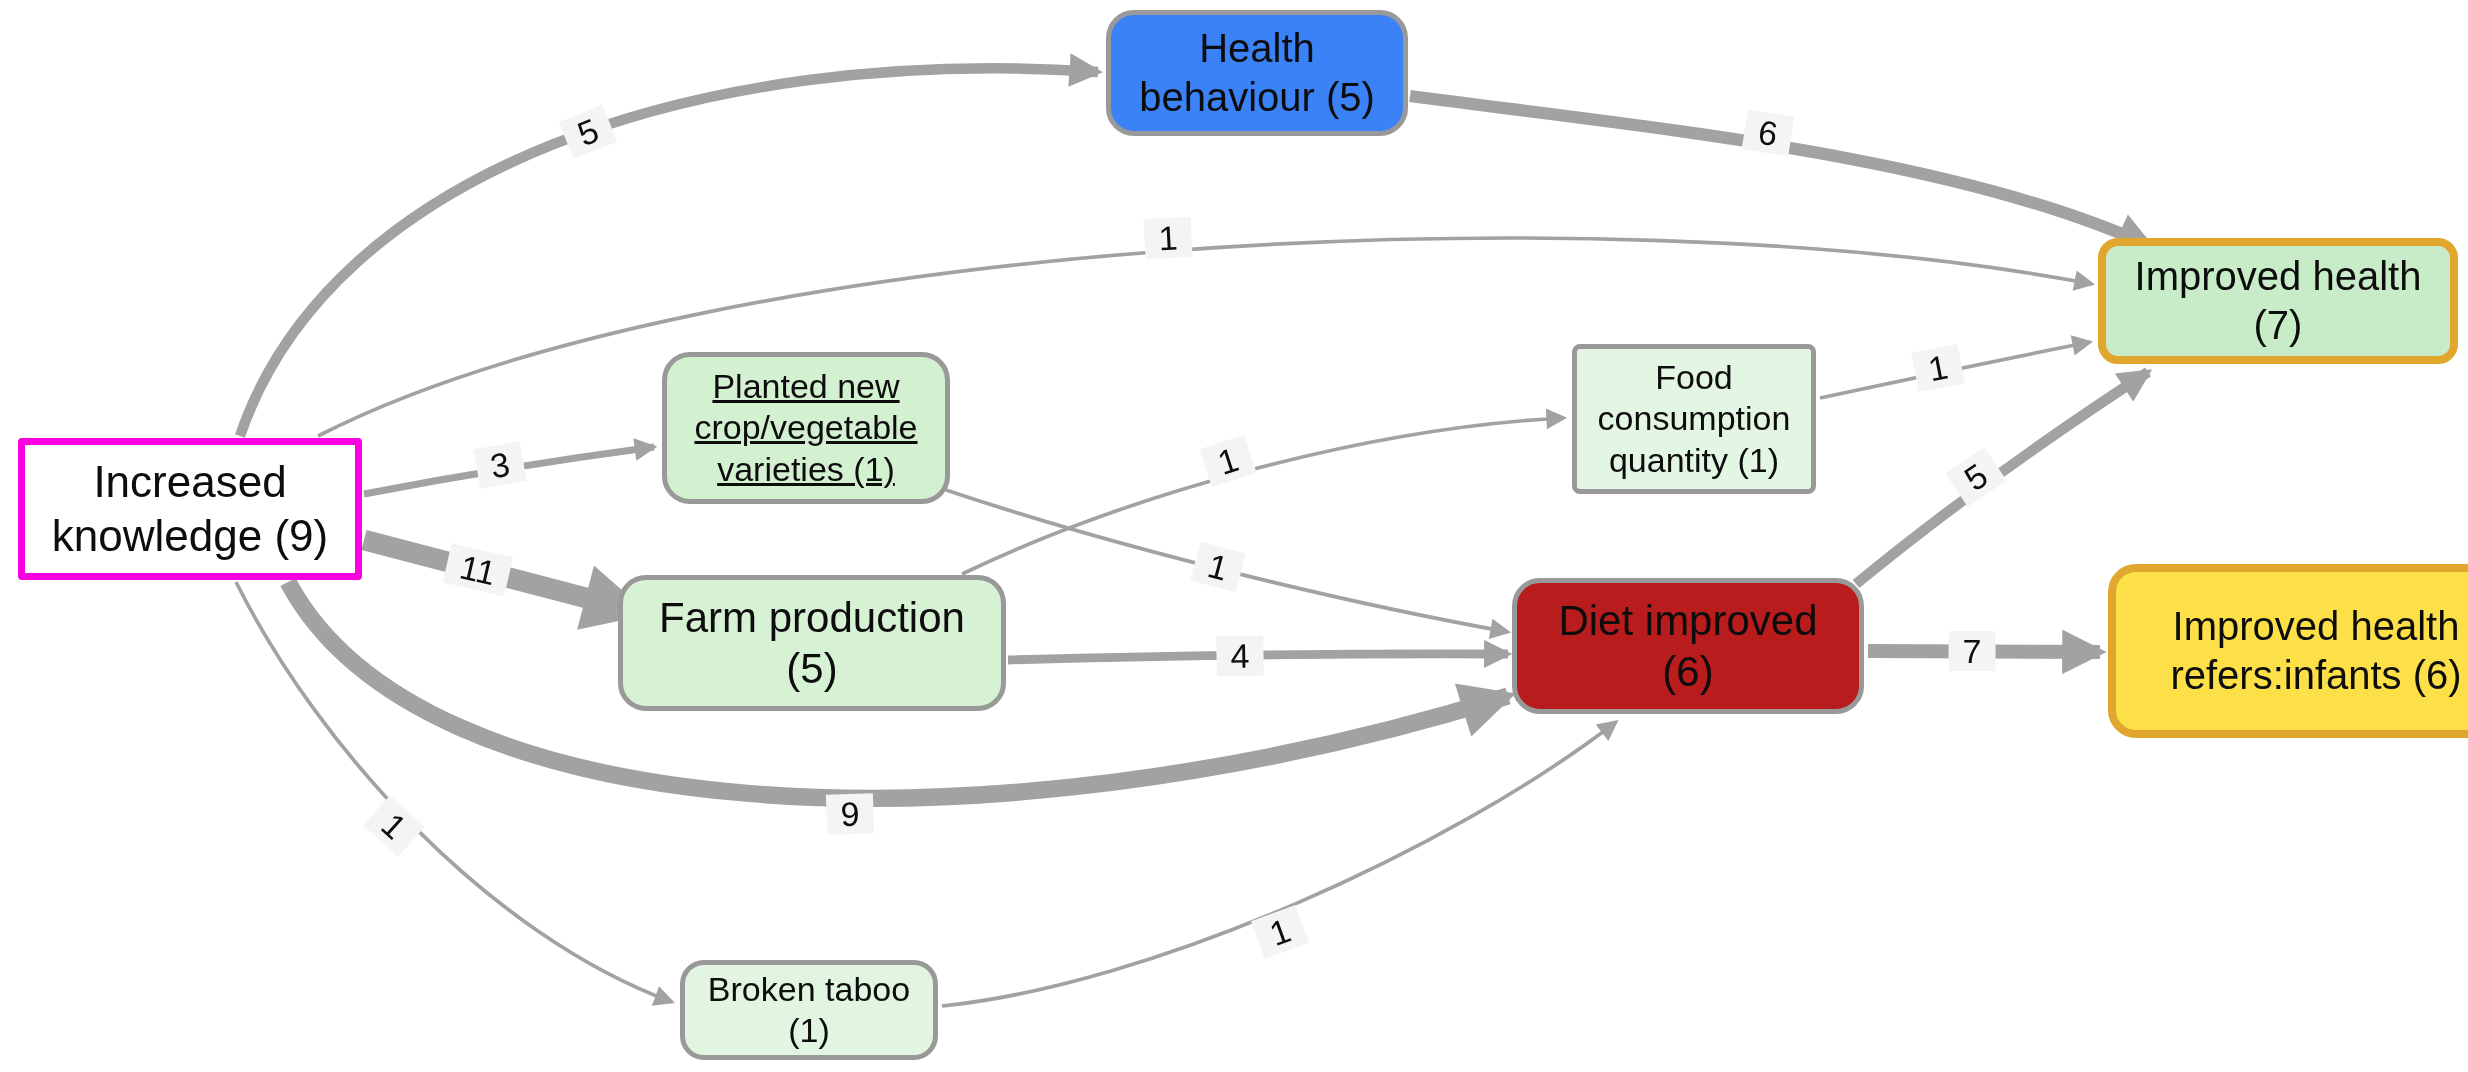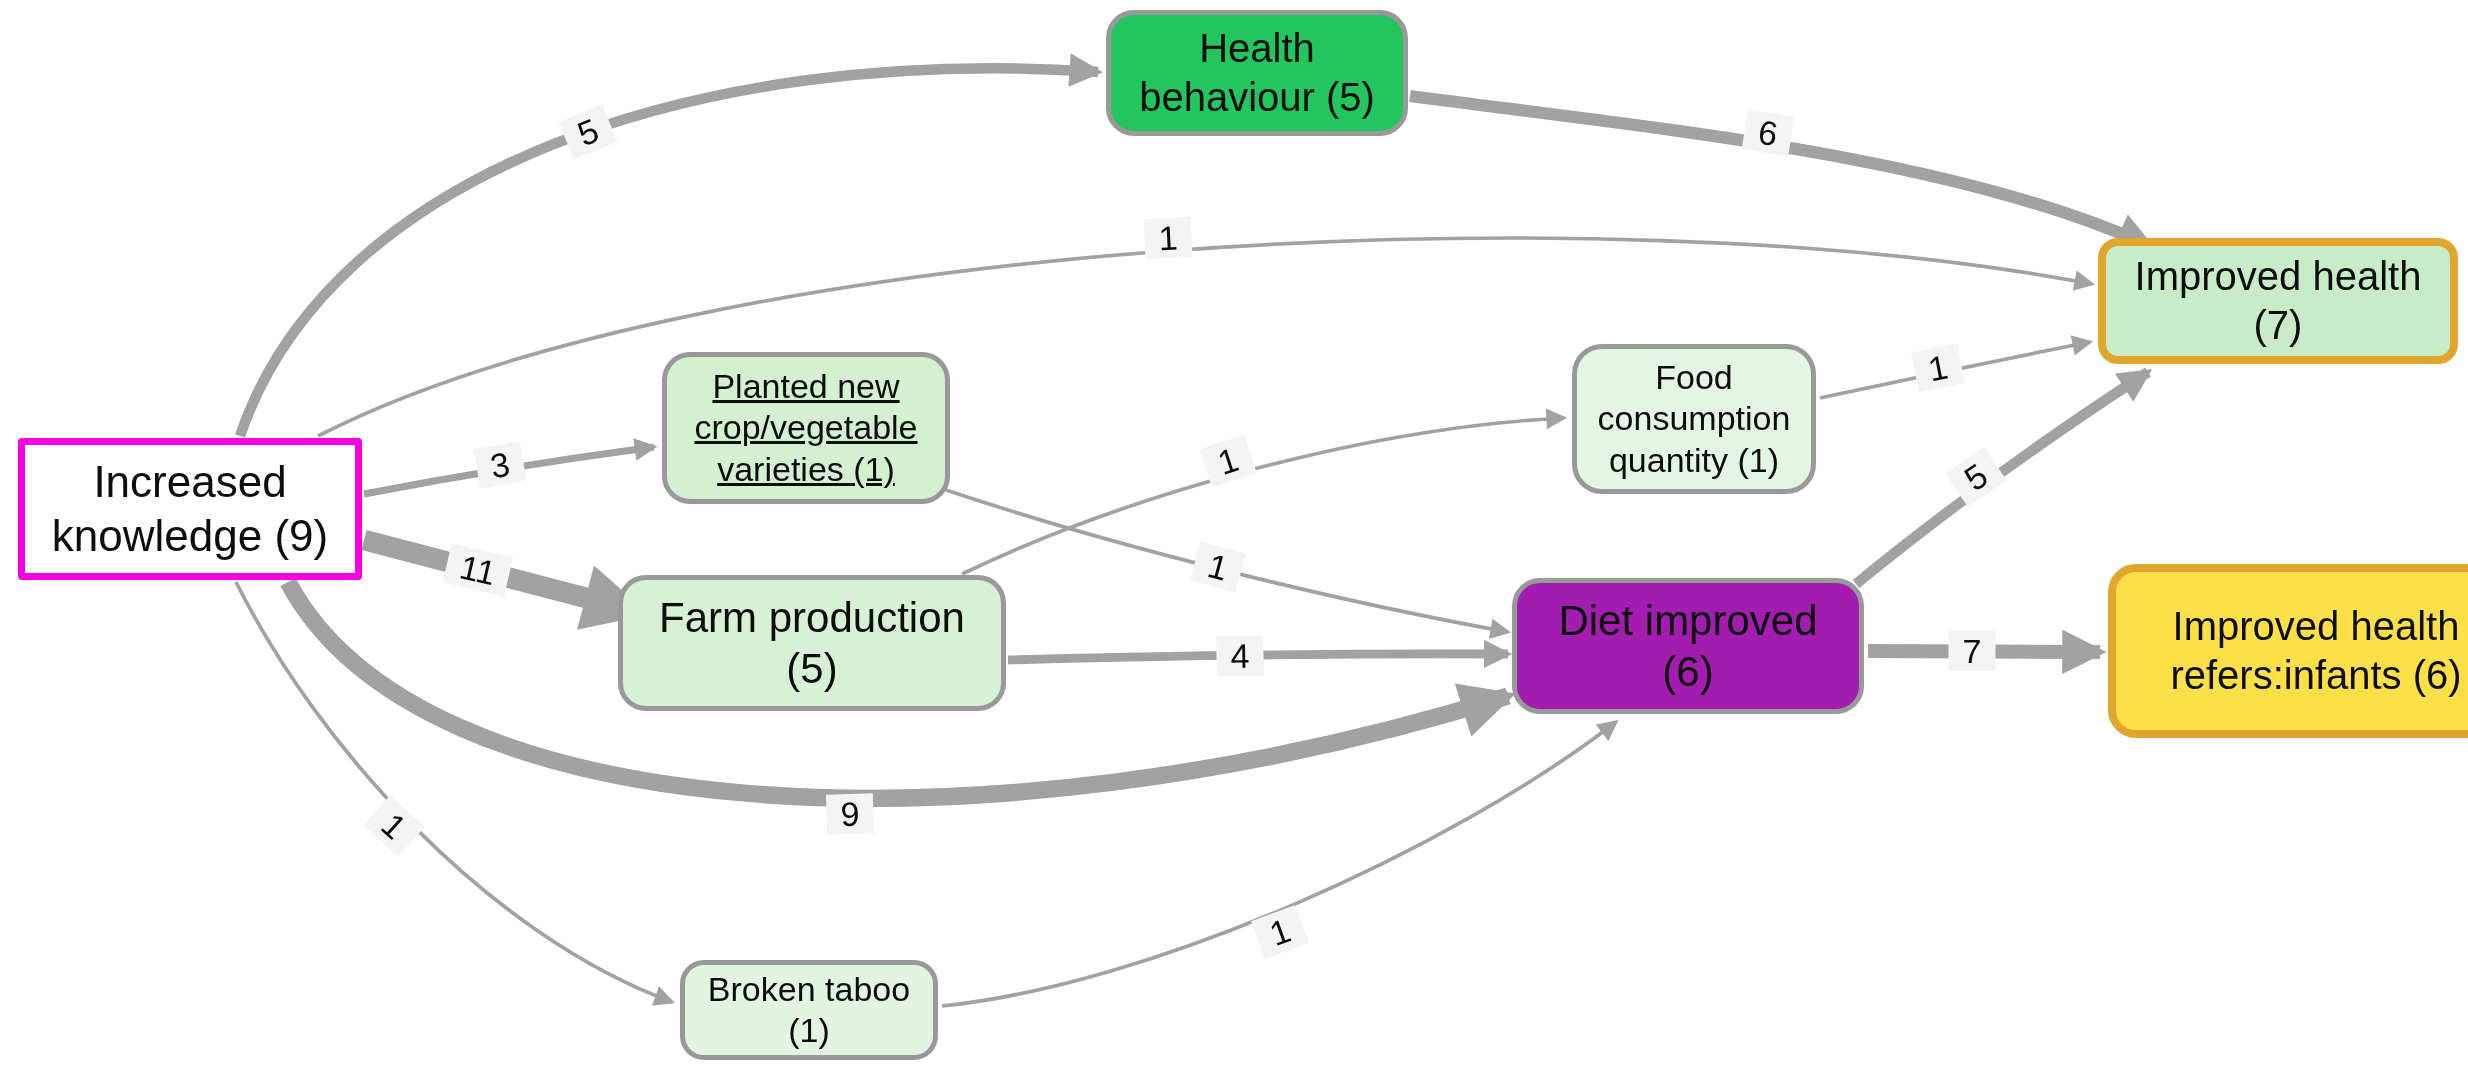--- a/index.html
+++ b/index.html
@@ -57,36 +57,36 @@
         <path d="M 1820 398 Q 1950 370 2090 342" fill="none" stroke="#a2a2a2" stroke-width="3.7" marker-end="url(#arrow-big)"></path>
         <path d="M 1856 584 Q 1985 478 2148 372" fill="none" stroke="#a2a2a2" stroke-width="10.5" marker-end="url(#arrow)"></path>
         <path d="M 1868 651 L 2100 652" fill="none" stroke="#a2a2a2" stroke-width="13.9" marker-end="url(#arrow)"></path>
         <path d="M 942 1006 C 1150 985 1450 850 1616 722" fill="none" stroke="#a2a2a2" stroke-width="3.7" marker-end="url(#arrow-big)"></path>
       </g>
   </svg>
   <div id="nodes-layer">
       <div class="node" style="left: 18px; top: 438px; width: 344px; height: 142px; background: rgb(255, 255, 255); border-color: rgb(250, 0, 224); border-width: 7px; font-size: 44px; border-radius: 4px;">
         <span>Increased knowledge (9)</span>
       </div>
-      <div class="node" style="left: 1106px; top: 10px; width: 302px; height: 126px; background: #22c55e; border-color: rgb(153, 153, 153); border-width: 5px; font-size: 40px; border-radius: 28px;">
+      <div class="node" style="left: 1106px; top: 10px; width: 302px; height: 126px; background: #3b82f6; border-color: rgb(153, 153, 153); border-width: 5px; font-size: 40px; border-radius: 28px;">
         <span>Health behaviour (5)</span>
       </div>
       <div class="node" style="left: 2098px; top: 238px; width: 360px; height: 126px; background: rgb(200, 236, 200); border-color: rgb(224, 166, 46); border-width: 8px; font-size: 40px; border-radius: 20px;">
         <span>Improved health (7)</span>
       </div>
       <div class="node" style="left: 662px; top: 352px; width: 288px; height: 152px; background: rgb(211, 240, 209); border-color: rgb(153, 153, 153); border-width: 5px; font-size: 34px; border-radius: 28px; text-decoration: underline;">
         <span>Planted new crop/vegetable varieties (1)</span>
       </div>
-      <div class="node" style="left: 1572px; top: 344px; width: 244px; height: 150px; background: rgb(227, 246, 227); border-color: rgb(153, 153, 153); border-width: 5px; font-size: 34px; border-radius: 30px;">
+      <div class="node" style="left: 1572px; top: 344px; width: 244px; height: 150px; background: rgb(227, 246, 227); border-color: rgb(153, 153, 153); border-width: 5px; font-size: 34px; border-radius: 8px;">
         <span>Food consumption quantity (1)</span>
       </div>
       <div class="node" style="left: 618px; top: 575px; width: 388px; height: 136px; background: rgb(214, 241, 212); border-color: rgb(153, 153, 153); border-width: 5px; font-size: 42px; border-radius: 28px; justify-content: center;">
         <span>Farm production (5)</span>
       </div>
-      <div class="node" style="left: 1512px; top: 578px; width: 352px; height: 136px; background: #a21caf; border-color: rgb(153, 153, 153); border-width: 5px; font-size: 42px; border-radius: 28px;">
+      <div class="node" style="left: 1512px; top: 578px; width: 352px; height: 136px; background: #b91c1c; border-color: rgb(153, 153, 153); border-width: 5px; font-size: 42px; border-radius: 28px;">
         <span>Diet improved (6)</span>
       </div>
       <div class="node" style="left: 2108px; top: 564px; width: 416px; height: 174px; background: #fde047; border-color: rgb(224, 166, 46); border-width: 8px; font-size: 40px; border-radius: 28px;">
         <span>Improved health refers:infants (6)</span>
       </div>
       <div class="node" style="left: 680px; top: 960px; width: 258px; height: 100px; background: rgb(225, 245, 225); border-color: rgb(153, 153, 153); border-width: 5px; font-size: 34px; border-radius: 24px;">
         <span>Broken taboo (1)</span>
       </div>
     </div>
   <div id="edge-labels-layer">

